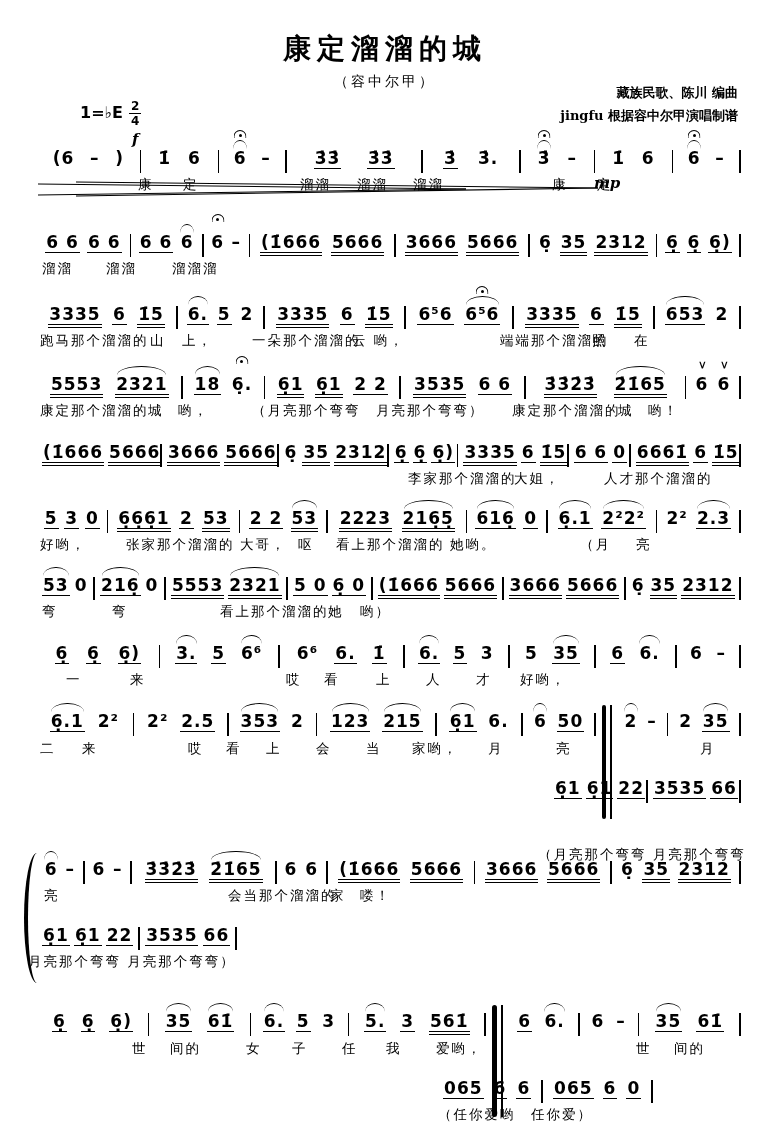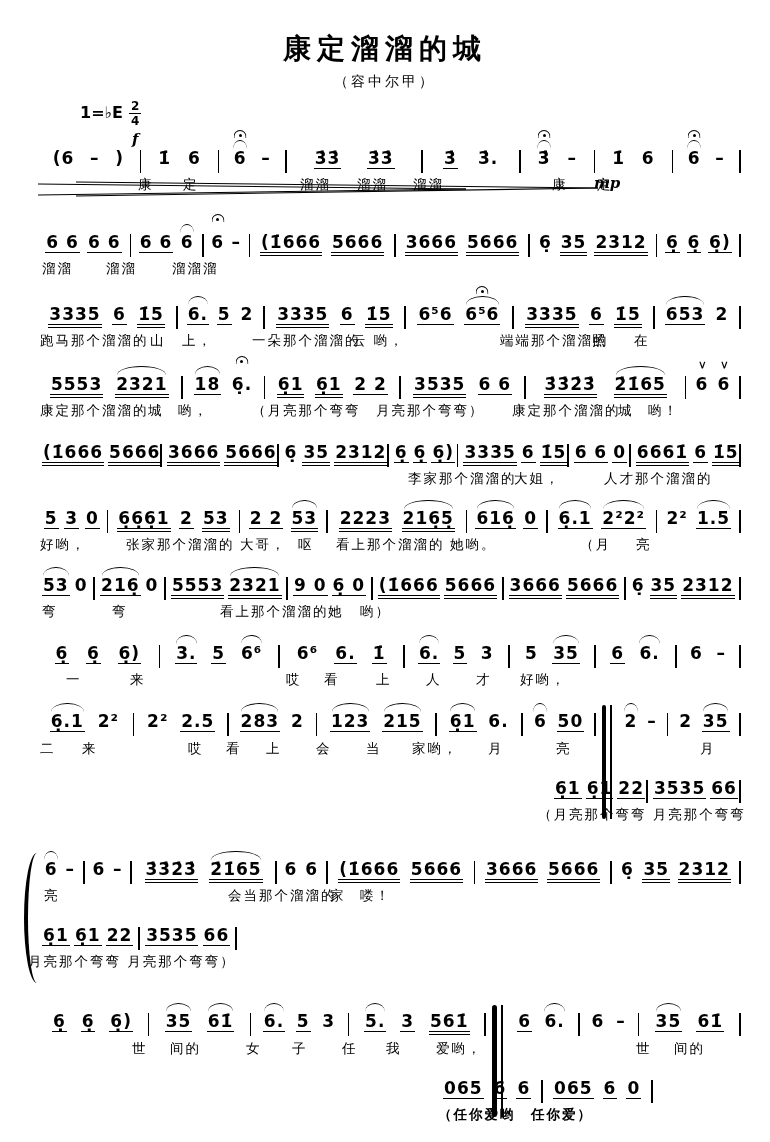--- a/index.html
+++ b/index.html
@@ -39,20 +39,24 @@
 .paren{position:absolute;width:22px;border-left:4px solid #000;border-radius:50%;}
 .v2{position:relative;}
 </style>
 </head>
 <body>
 
 <div class="page">
   <div class="hdr">
     <div class="title">康定溜溜的城</div>
     <div class="subtitle">（容中尔甲）</div>
+    <div class="credits">
+      <div>藏族民歌、陈川 编曲</div>
+      <div>jingfu 根据容中尔甲演唱制谱</div>
+    </div>
     <div class="keysig"><span>1=♭E</span><span class="frac"><b>2</b><i>4</i></span></div>
   </div>
   <div id="score">
       <div class="sys" style="height: 84px;">
         <div class="nr">
           <span class="meas" style="flex-grow: 6;">
             <span class="grp"><span class="gt">(6</span></span>
             <span class="grp"><span class="gt">–</span></span>
             <span class="grp"><span class="gt">)</span></span>
           </span>
@@ -327,21 +331,21 @@
             <span class="grp u1"><span class="gt">0</span></span>
           </span>
           <span class="bar"></span>
           <span class="meas" style="flex-grow: 10;">
             <span class="grp u1"><span class="gt">6̣.1</span><i class="arc"></i></span>
             <span class="grp u1"><span class="gt">2²2²</span><i class="arc"></i></span>
           </span>
           <span class="bar"></span>
           <span class="meas" style="flex-grow: 7;">
             <span class="grp"><span class="gt">2²</span></span>
-            <span class="grp u1"><span class="gt">1.5</span><i class="arc"></i></span>
+            <span class="grp u1"><span class="gt">2.3</span><i class="arc"></i></span>
           </span>
           <span class="bar"></span>
         </div>
         <div class="lyr">
           <span style="left: 40px;">好哟，</span>
           <span style="left: 126px;">张家那个溜溜的</span>
           <span style="left: 240px;">大哥，</span>
           <span style="left: 298px;">呕</span>
           <span style="left: 336px;">看上那个溜溜的</span>
           <span style="left: 450px;">她哟。</span>
@@ -360,21 +364,21 @@
             <span class="grp u1"><span class="gt">216̣</span><i class="arc"></i></span>
             <span class="grp"><span class="gt">0</span></span>
           </span>
           <span class="bar"></span>
           <span class="meas" style="flex-grow: 10;">
             <span class="grp u2"><span class="gt">5553</span></span>
             <span class="grp u2"><span class="gt">2321</span><i class="arc"></i></span>
           </span>
           <span class="bar"></span>
           <span class="meas" style="flex-grow: 9;">
-            <span class="grp u1"><span class="gt">9 0</span></span>
+            <span class="grp u1"><span class="gt">5 0</span></span>
             <span class="grp u1"><span class="gt">6̣ 0</span></span>
           </span>
           <span class="bar"></span>
           <span class="meas" style="flex-grow: 12;">
             <span class="grp u2"><span class="gt">(1̇666</span></span>
             <span class="grp u2"><span class="gt">5666</span></span>
           </span>
           <span class="bar"></span>
           <span class="meas" style="flex-grow: 10;">
             <span class="grp u2"><span class="gt">3666</span></span>
@@ -455,21 +459,21 @@
             <span class="grp u1"><span class="gt">6̣.1</span><i class="arc"></i></span>
             <span class="grp"><span class="gt">2²</span></span>
           </span>
           <span class="bar"></span>
           <span class="meas" style="flex-grow: 7;">
             <span class="grp"><span class="gt">2²</span></span>
             <span class="grp u1"><span class="gt">2.5</span></span>
           </span>
           <span class="bar"></span>
           <span class="meas" style="flex-grow: 6;">
-            <span class="grp u1"><span class="gt">283</span><i class="arc"></i></span>
+            <span class="grp u1"><span class="gt">353</span><i class="arc"></i></span>
             <span class="grp"><span class="gt">2</span></span>
           </span>
           <span class="bar"></span>
           <span class="meas" style="flex-grow: 8;">
             <span class="grp u1"><span class="gt">123</span><i class="arc"></i></span>
             <span class="grp u1"><span class="gt">215</span><i class="arc"></i></span>
           </span>
           <span class="bar"></span>
           <span class="meas" style="flex-grow: 7;">
             <span class="grp u1"><span class="gt">6̣1</span><i class="arc"></i></span>
@@ -516,21 +520,21 @@
               <span class="grp u1"><span class="gt">22</span></span>
             </span>
             <span class="bar"></span>
             <span class="meas" style="flex-grow: 8;">
               <span class="grp u1"><span class="gt">3535</span></span>
               <span class="grp u1"><span class="gt">66</span></span>
             </span>
             <span class="bar"></span>
           </div>
           <div class="lyr">
-            <span style="left: -14px;">（月亮那个弯弯 月亮那个弯弯</span>
+            <span style="left: -14px; margin-top: 40px;">（月亮那个弯弯 月亮那个弯弯</span>
           </div>
         </div>
       </div>
       <div class="sys" style="height: 152px;">
         <div class="paren" style="left: 24px; top: 8px; height: 130px;"></div>
         <div class="nr">
           <span class="meas" style="flex-grow: 4;">
             <span class="grp"><span class="gt">6</span><i class="arc"></i></span>
             <span class="grp"><span class="gt">–</span></span>
           </span>
@@ -656,18 +660,18 @@
             </span>
             <span class="bar"></span>
             <span class="meas" style="flex-grow: 7;">
               <span class="grp u1"><span class="gt">065</span></span>
               <span class="grp u1"><span class="gt">6</span></span>
               <span class="grp u1"><span class="gt">0</span></span>
             </span>
             <span class="bar"></span>
           </div>
           <div class="lyr">
-            <span style="left: 2px; font-weight: bold;">（任你爱哟　任你爱）</span>
+            <span style="left: 2px;">（任你爱哟　任你爱）</span>
           </div>
         </div>
       </div>
     </div>
 </div>
 
 </body></html>

